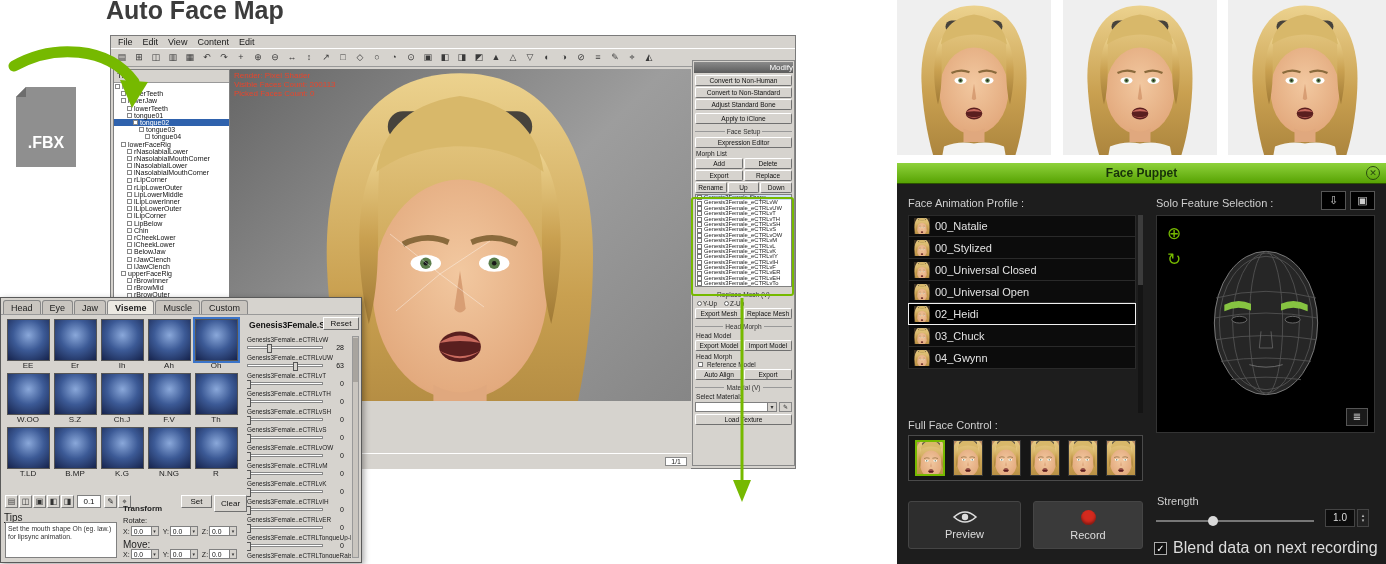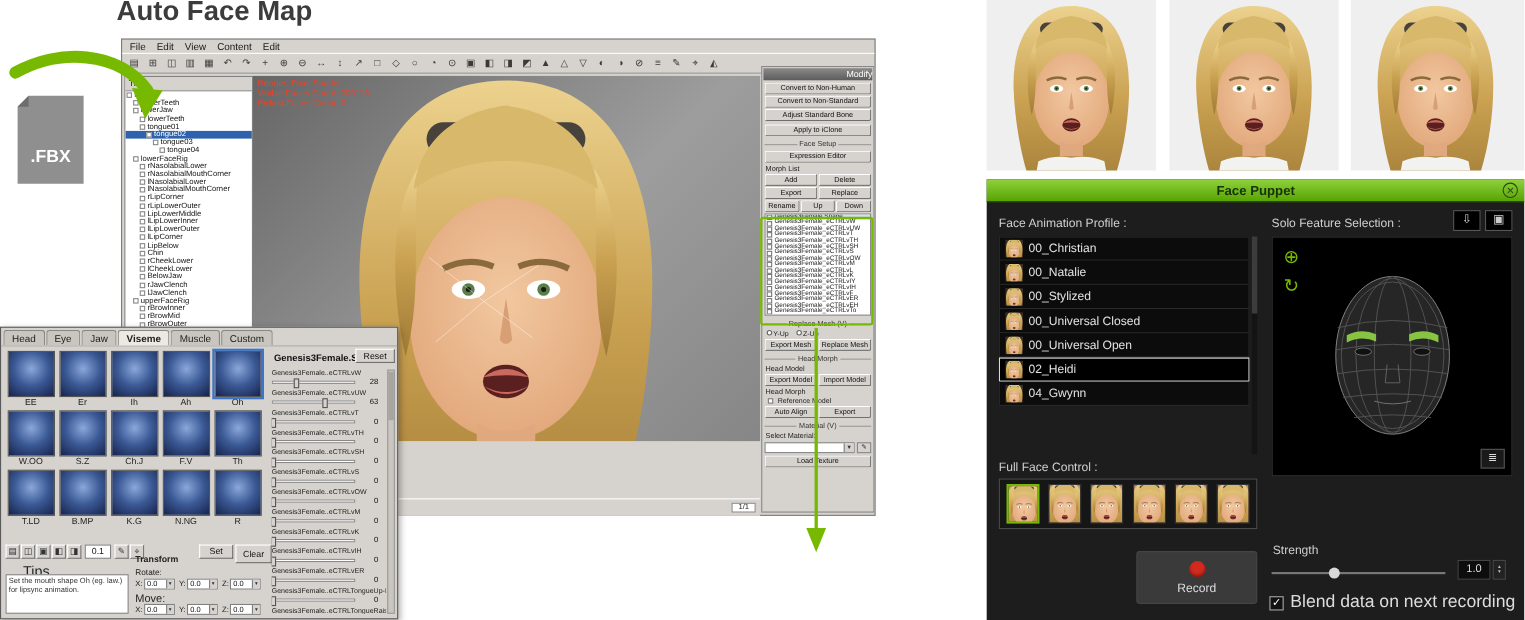--- a/index.html
+++ b/index.html
@@ -91,21 +91,21 @@
   .sl-knob{position:absolute;top:-3px;left:0;width:5px;height:9px;background:#d6d3ce;border:1px solid #555;}
   .sl-val{font-size:7px;width:18px;text-align:right;color:#111;}
   .fk-scroll{position:absolute;right:2px;top:38px;width:7px;height:222px;background:#c9c5bf;border:1px solid #999;}
   .fk-scroll-thumb{width:5px;height:44px;background:#a8a49e;margin:1px auto;}
   .fk-icons{position:absolute;left:4px;top:197px;display:flex;gap:1px;align-items:center;}
   .fk-ico{width:13px;height:13px;border:1px solid;border-color:#fff #777 #777 #fff;background:#d6d3ce;font-size:8px;text-align:center;line-height:12px;color:#333;}
   .fk-strength{width:24px;height:13px;background:#fff;border:1px solid #808080;font-size:8px;line-height:11px;text-align:center;color:#111;margin:0 2px;}
   .fk-set{position:absolute;left:180px;top:197px;width:31px;height:13px;}
   .fk-clear{position:absolute;left:213px;top:197px;width:33px;height:17px;}
   .fk-set,.fk-clear{font-size:8px;background:#d6d3ce;border:1px solid;border-color:#fff #707070 #707070 #fff;line-height:10px;color:#111;}
-  .fk-tips-title{position:absolute;left:20px;top:214px;font-size:13px;color:#222;text-decoration:underline;}
+  .fk-tips-title{position:absolute;left:3px;top:214px;font-size:10px;color:#222;text-decoration:underline;}
   .fk-tips{position:absolute;left:4px;top:224px;width:112px;height:36px;background:#fff;border:1px solid #808080;font-size:6.8px;line-height:8px;padding:2px;color:#333;}
   .fk-transform-title{position:absolute;left:122px;top:206px;font-size:8px;font-weight:bold;color:#222;}
   .fk-rot-label{position:absolute;left:122px;top:218px;font-size:7.5px;color:#222;}
   .fk-rot-row{position:absolute;left:122px;top:228px;}
   .fk-move-label{position:absolute;left:122px;top:241px;font-size:10px;color:#222;}
   .fk-move-row{position:absolute;left:122px;top:251px;}
   .axis-row{display:flex;gap:4px;}
   .axis-field{display:flex;align-items:center;gap:1px;font-size:7px;color:#222;}
   .axis-input{display:flex;width:28px;height:10px;background:#fff;border:1px solid #808080;}
   .axis-val{flex:1;font-size:6.8px;line-height:9px;padding-left:2px;color:#111;}
@@ -840,26 +840,20 @@
       </svg>
     </div>
 
   <div id="puppet">
     <div class="pp-header">
       <span class="pp-title">Face Puppet</span>
       <span class="pp-close">✕</span>
     </div>
     <div class="pp-label pl-profile">Face Animation Profile :</div>
     <div class="pp-list">
-      <div class="pp-row">
-          <span class="pp-avatar"><svg viewBox="40 30 120 150">
-              <use href="#face-art"></use>
-            </svg></span>
-          <span class="pp-row-label">00_Christian</span>
-        </div>
         <div class="pp-row">
           <span class="pp-avatar"><svg viewBox="40 30 120 150">
               <use href="#face-art"></use>
             </svg></span>
           <span class="pp-row-label">00_Natalie</span>
         </div>
         <div class="pp-row">
           <span class="pp-avatar"><svg viewBox="40 30 120 150">
               <use href="#face-art"></use>
             </svg></span>
@@ -875,20 +869,26 @@
           <span class="pp-avatar"><svg viewBox="40 30 120 150">
               <use href="#face-art"></use>
             </svg></span>
           <span class="pp-row-label">00_Universal Open</span>
         </div>
         <div class="pp-row selected">
           <span class="pp-avatar"><svg viewBox="40 30 120 150">
               <use href="#face-art"></use>
             </svg></span>
           <span class="pp-row-label">02_Heidi</span>
+        </div>
+        <div class="pp-row">
+          <span class="pp-avatar"><svg viewBox="40 30 120 150">
+              <use href="#face-art"></use>
+            </svg></span>
+          <span class="pp-row-label">03_Chuck</span>
         </div>
         <div class="pp-row">
           <span class="pp-avatar"><svg viewBox="40 30 120 150">
               <use href="#face-art"></use>
             </svg></span>
           <span class="pp-row-label">04_Gwynn</span>
         </div>
     </div>
     <div class="pp-scroll">
         <div class="pp-scroll-thumb"></div>
@@ -921,20 +921,29 @@
             <use href="#face-art"></use>
           </svg></span>
         <span class="ff-thumb"><svg viewBox="40 40 120 140">
             <use href="#face-art"></use>
           </svg></span>
         <span class="ff-thumb"><svg viewBox="40 40 120 140">
             <use href="#face-art"></use>
           </svg></span>
     </div>
 
+    <button class="pp-btn" id="btn-preview">
+      <span class="eye-icon">
+        <svg width="26" height="14" viewBox="0 0 26 14">
+            <path d="M2,7 Q13,-3 24,7 Q13,17 2,7 Z" fill="none" stroke="#ddd" stroke-width="1.6"></path>
+            <circle cx="13" cy="7" r="3.2" fill="#ddd"></circle>
+          </svg>
+      </span>
+      <span>Preview</span>
+    </button>
     <button class="pp-btn" id="btn-record">
       <span class="rec-dot"></span>
       <span>Record</span>
     </button>
 
     <div class="pp-label pl-strength">Strength</div>
     <div class="strength-slider">
       <div class="ss-track"></div>
       <div class="ss-knob"></div>
     </div>

